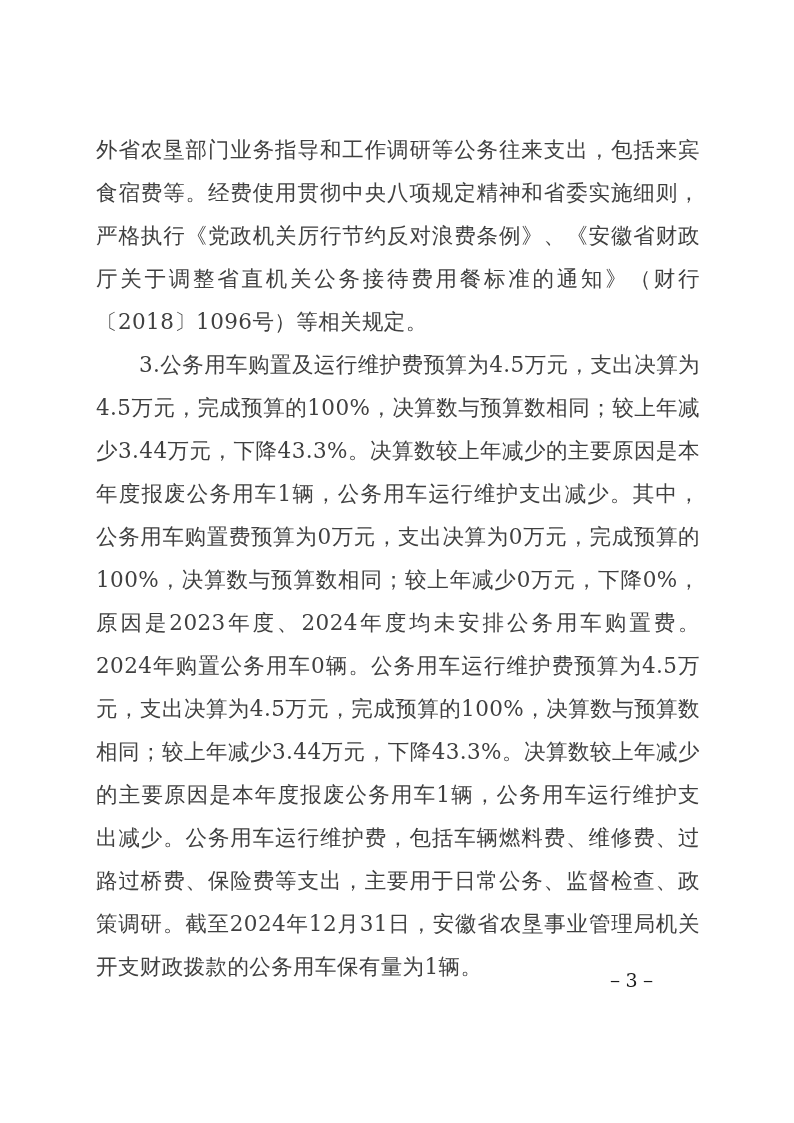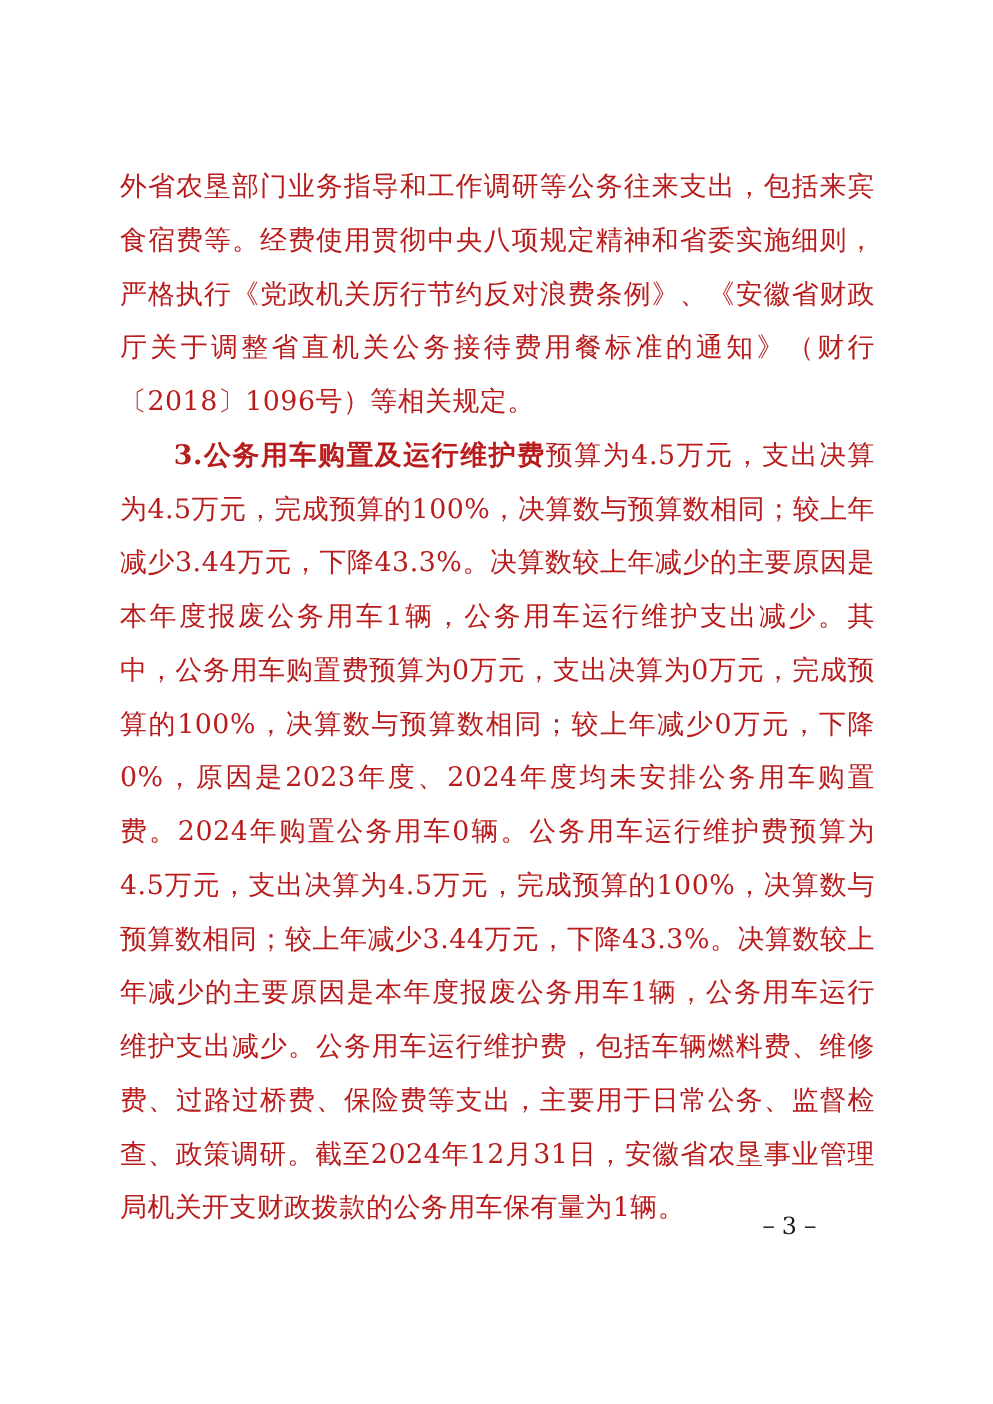--- a/index.html
+++ b/index.html
@@ -21,34 +21,34 @@
   .content {
     position: absolute;
     left: 96px;
     top: 128px;
     width: 604px;
   }
   .para {
     font-family: "DejaVu Serif", serif;
     font-size: 21.5px;
     line-height: 43px;
-    color: #b91c1c;
+    color: #404040;
     text-align: justify;
     text-justify: inter-ideograph;
     letter-spacing: 0.4px;
     margin: 0;
   }
   .para + .para {
     margin-top: 0;
   }
   .indent {
     text-indent: 43px;
   }
   .bold-lead {
-    font-weight: bold;
+    font-weight: normal;
   }
   .page-number {
     position: absolute;
     left: 0;
     right: 0;
     top: 968px;
     text-align: center;
     font-family: "DejaVu Serif", serif;
     font-size: 19px;
     color: #1a1a1a;

